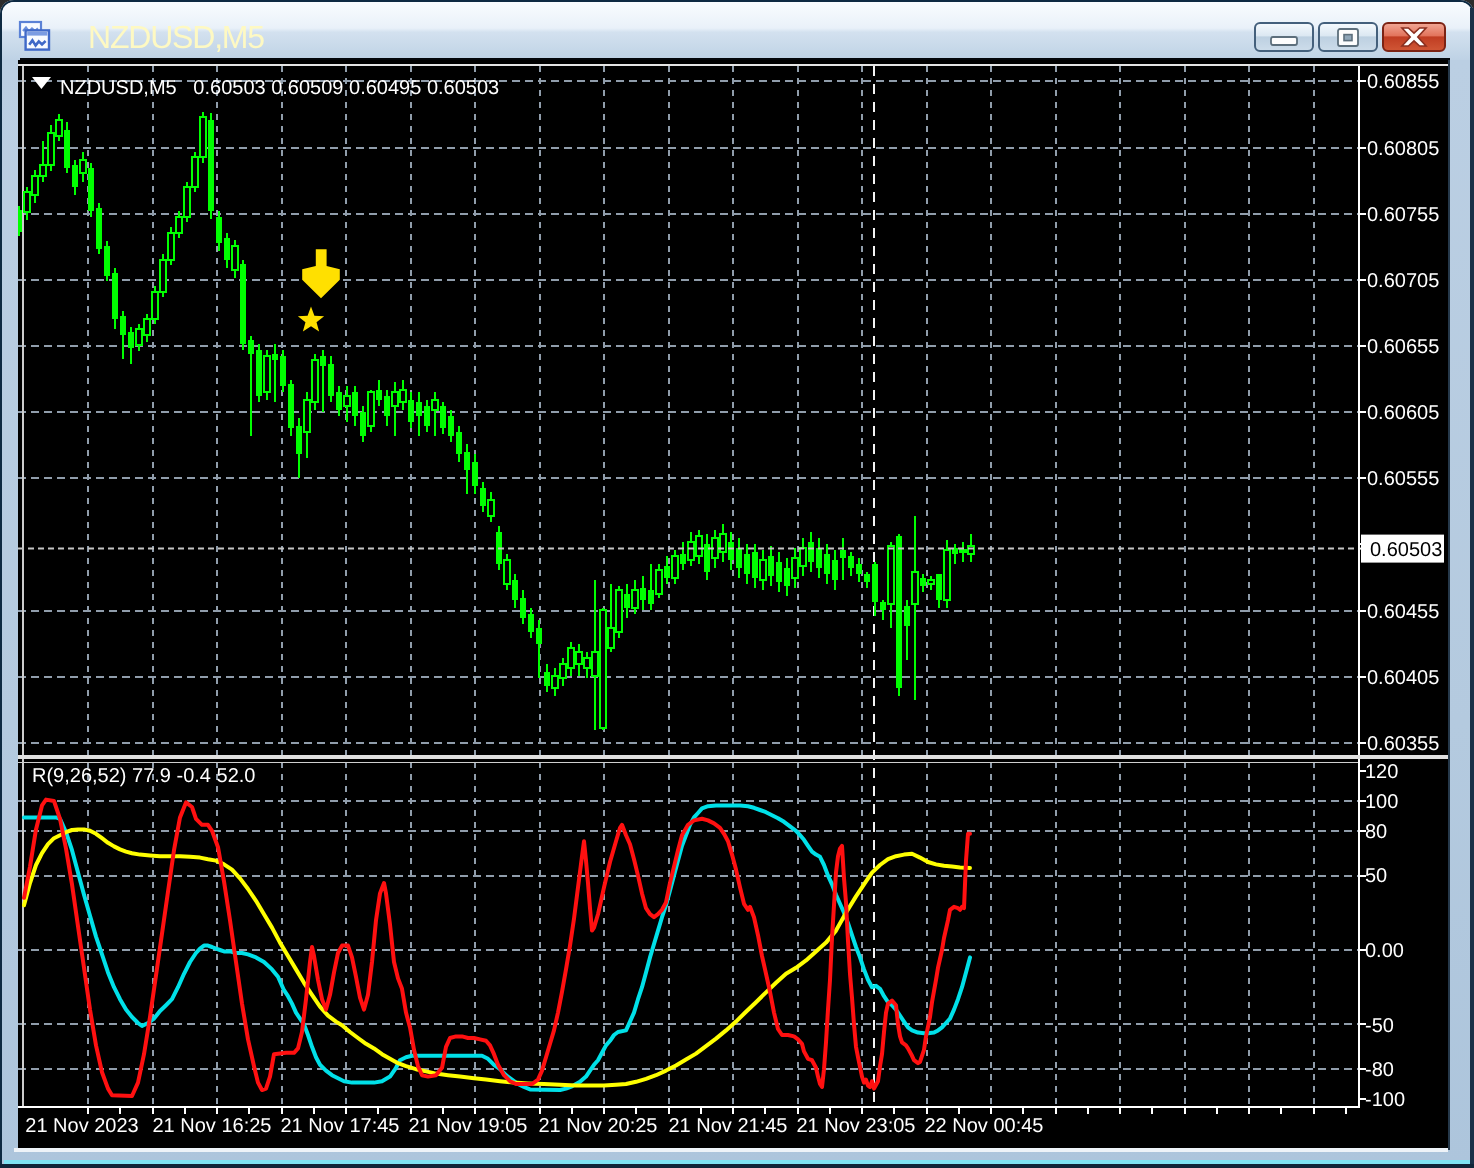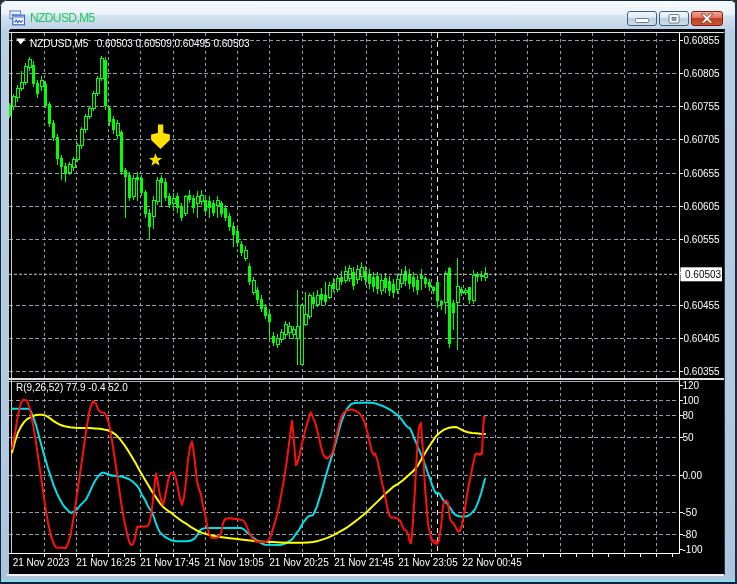--- a/index.html
+++ b/index.html
@@ -8,21 +8,21 @@
 #tb{position:absolute;left:1px;top:1px;width:735px;height:29px;border-radius:6px 6px 0 0;
 background:linear-gradient(#f9fcfe 0%,#e9f1f9 45%,#d3e1ef 52%,#bed2e5 100%);}
 #body-border{position:absolute;left:1px;top:30px;width:735px;height:553px;
 background:linear-gradient(180deg,#bbcfe3 0%,#b4cadf 60%,#adc5dc 100%);}
 #shine{position:absolute;left:2px;top:580px;width:733px;height:1.8px;background:#7ee2f2;}
 #whiteline{position:absolute;left:7px;top:574px;width:717px;height:1.6px;background:#eef3f8;}
 #botedge{position:absolute;left:0px;top:582px;width:737px;height:2px;background:#102438;}
 #rdark{position:absolute;left:723.5px;top:30px;width:1.2px;height:545px;background:#25384a;}
 #rnavy{position:absolute;left:735px;top:4px;width:2px;height:578px;background:#1a3048;}
 #chartblk{position:absolute;left:10px;top:29px;width:715px;height:546px;background:#04080c;}
-#title{position:absolute;left:30px;top:11px;font-size:12px;color:#22c55e;letter-spacing:-0.6px;}
+#title{position:absolute;left:44px;top:11px;font-size:16px;color:#fef9c3;letter-spacing:-0.6px;}
 .btn{position:absolute;top:11px;height:15px;border-radius:3px;box-sizing:border-box;border:1px solid #44607c;}
 #bmin{left:627px;width:30px;background:linear-gradient(#f4f9fd 0%,#dce8f2 45%,#bdd0e1 50%,#ccdcea 100%);}
 #bmax{left:659px;width:30px;background:linear-gradient(#f4f9fd 0%,#dce8f2 45%,#bdd0e1 50%,#ccdcea 100%);}
 #bcls{left:691px;width:32px;background:linear-gradient(#f0a492 0%,#e2745c 45%,#c03d22 50%,#cf5535 100%);border-color:#7c2314;}
 </style></head>
 <body>
 <div id="win"></div>
 <div id="tb"></div>
 <div id="body-border"></div>
 <div id="chartblk"></div>

